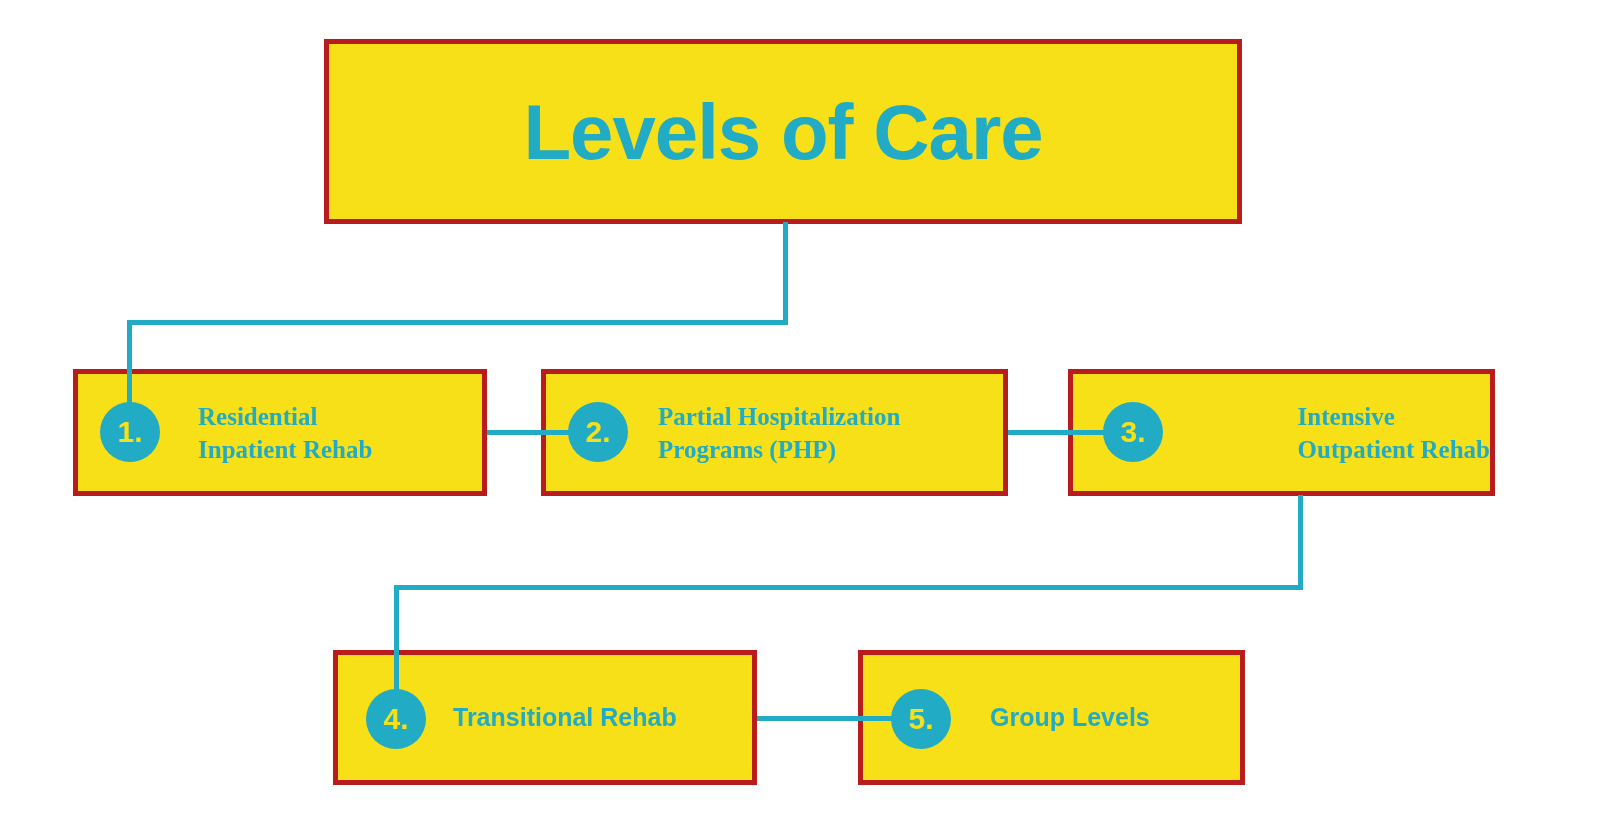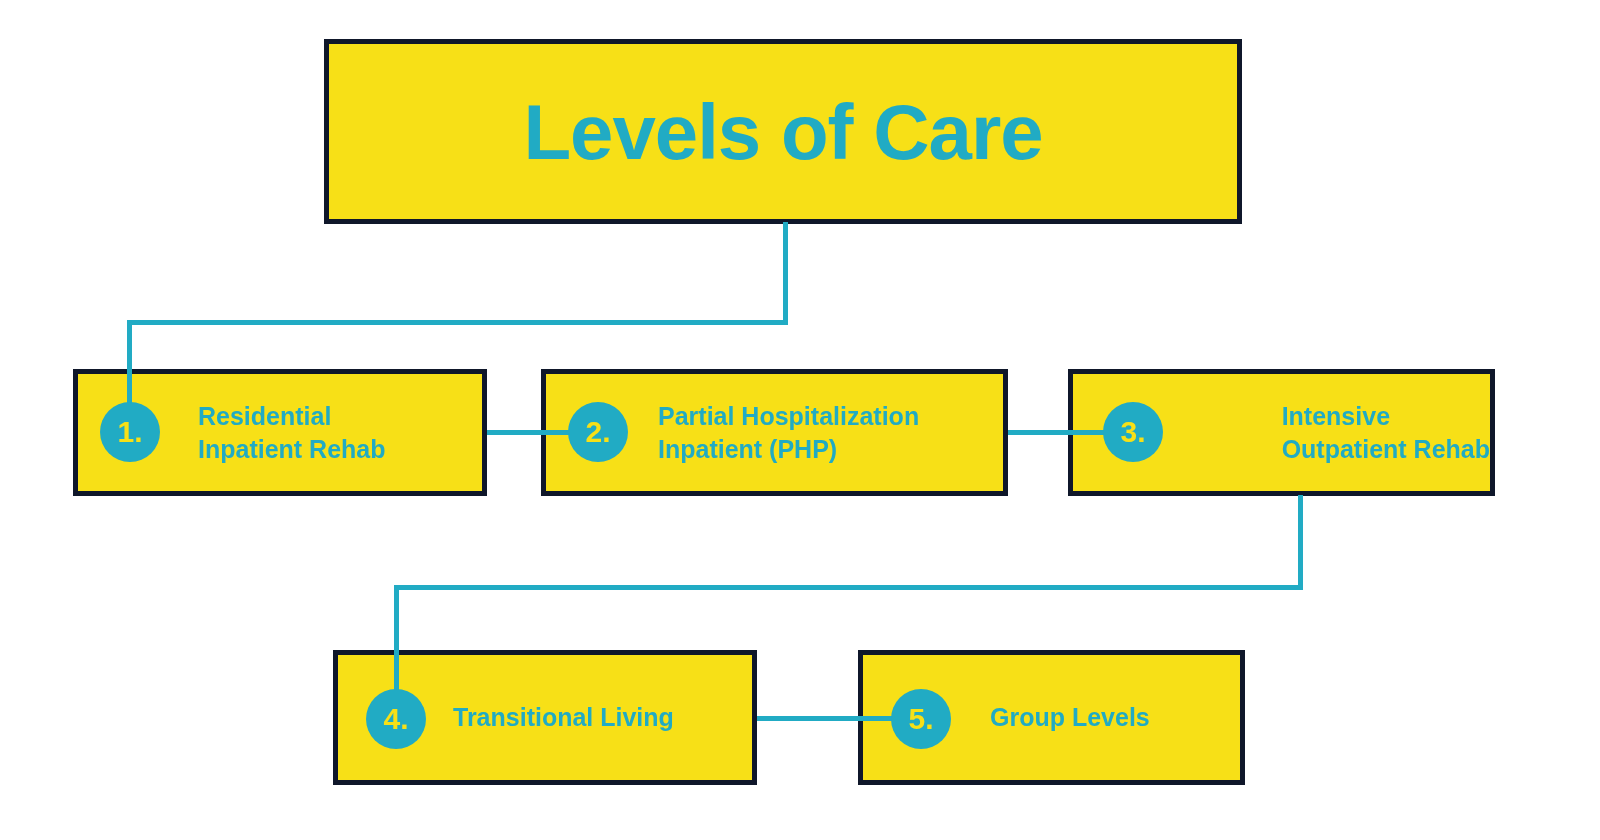--- a/index.html
+++ b/index.html
@@ -15,21 +15,21 @@
     width: 1600px;
     height: 840px;
     background: #ffffff;
     overflow: hidden;
   }
 
   
   .node {
     position: absolute;
     background: #F7E017;
-    border: 5px solid #0f172a;
+    border: 5px solid #b91c1c;
     box-sizing: border-box;
     display: flex;
     align-items: center;
   }
 
   .title-node {
     left: 324px;
     top: 39px;
     width: 918px;
     height: 185px;
@@ -57,21 +57,21 @@
     z-index: 6;
     line-height: 1;
   }
   .badge-1 { left: 100px;  top: 402px; width: 60px; height: 60px; font-size: 30px; }
   .badge-2 { left: 568px;  top: 402px; width: 60px; height: 60px; font-size: 30px; }
   .badge-3 { left: 1103px; top: 402px; width: 60px; height: 60px; font-size: 30px; }
   .badge-4 { left: 366px;  top: 689px; width: 60px; height: 60px; font-size: 30px; }
   .badge-5 { left: 891px;  top: 689px; width: 60px; height: 60px; font-size: 30px; }
 
   
-  .row1 { top: 369px; height: 127px; }
+  .row1 { top: 369px; height: 127px; font-family: Liberation Serif, serif; }
   .n1 { left: 73px;   width: 414px; }
   .n2 { left: 541px;  width: 467px; }
   .n3 { left: 1068px; width: 427px; justify-content: flex-end; }
 
   
   .row2 { top: 650px; height: 135px; }
   .n4 { left: 333px; width: 424px; }
   .n5 { left: 858px; width: 387px; }
 
   .node-label {
@@ -132,29 +132,29 @@
   <div class="conn c-34-drop"></div>
 
   <div class="conn c-45"></div>
 
   <div class="node row1 n1">
     <span class="node-label">Residential
 Inpatient Rehab</span>
   </div>
   <div class="node row1 n2">
     <span class="node-label">Partial Hospitalization
-Inpatient (PHP)</span>
+Programs (PHP)</span>
   </div>
   <div class="node row1 n3">
     <span class="node-label">Intensive
 Outpatient Rehab</span>
   </div>
 
   <div class="node row2 n4">
-    <span class="node-label">Transitional Living</span>
+    <span class="node-label">Transitional Rehab</span>
   </div>
   <div class="node row2 n5">
     <span class="node-label">Group Levels</span>
   </div>
 
   <div class="badge badge-1">1.</div>
   <div class="badge badge-2">2.</div>
   <div class="badge badge-3">3.</div>
   <div class="badge badge-4">4.</div>
   <div class="badge badge-5">5.</div>

